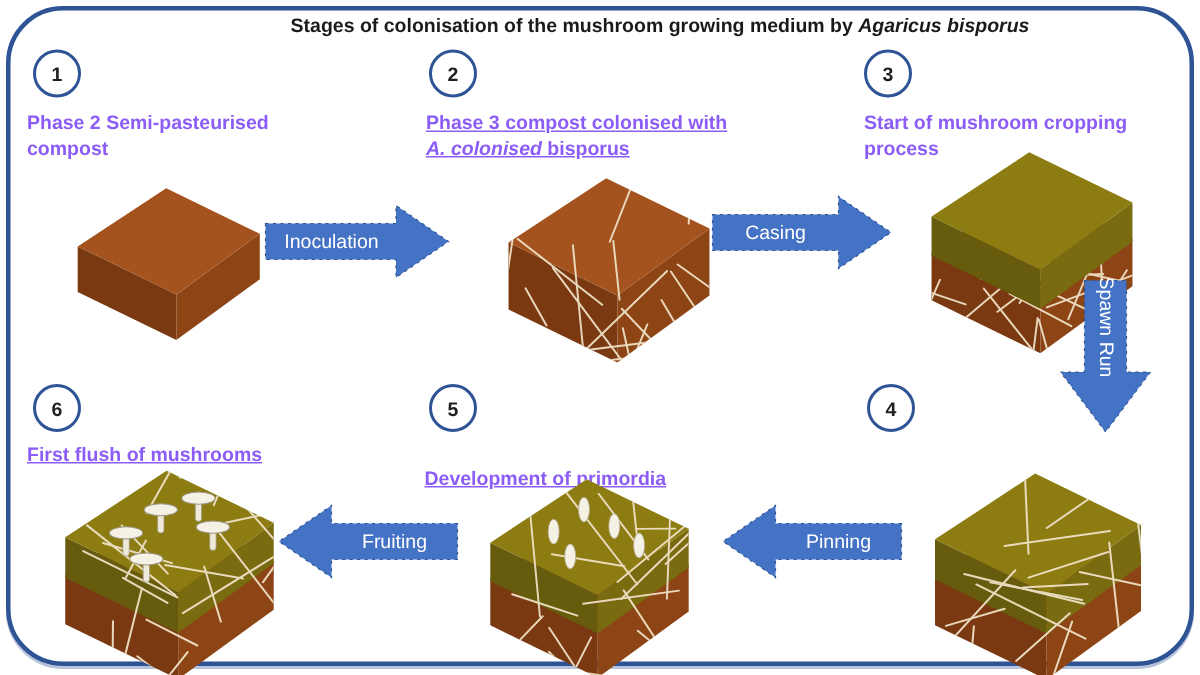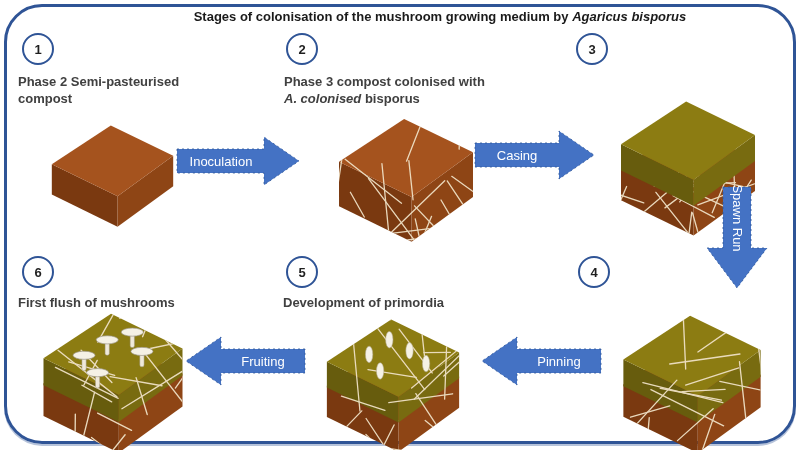--- a/index.html
+++ b/index.html
@@ -4,22 +4,22 @@
 <style>
   html,body{margin:0;padding:0;background:#fff;}
   .canvas{position:relative;width:800px;height:450px;background:#ffffff;overflow:hidden;
           font-family:"Liberation Sans",sans-serif;}
   .frame{position:absolute;left:4px;top:4px;right:4px;bottom:6px;border:3px solid #2F5496;
          border-radius:38px;box-shadow:0 2px 0 rgba(47,84,150,.35);pointer-events:none;}
   .title{position:absolute;top:9px;left:0;width:100%;text-align:center;font-size:13px;
          font-weight:700;color:#1a1a1a;padding-left:40px;}
   .num-circle{position:absolute;width:28px;height:28px;border:2.5px solid #2F5496;border-radius:50%;
          display:flex;align-items:center;justify-content:center;font-size:13px;font-weight:700;color:#1f1f1f;}
-  .label{position:absolute;font-size:13px;font-weight:700;color:#404040;line-height:1.3;}
-  .nowrap{white-space:nowrap;}
+  .label{position:absolute;font-size:13px;font-weight:700;color:#8b5cf6;line-height:1.3;}
+  .nowrap{white-space:nowrap;text-decoration:underline;}
   .blocksvg{position:absolute;overflow:visible;}
   .arrow{position:absolute;}
   .arrow text{font-family:"Liberation Sans",sans-serif;font-size:13px;fill:#ffffff;}
 </style>
 </head>
 <body>
 
 <div class="canvas">
   <div class="frame"></div>
 
@@ -34,21 +34,21 @@
         <path d="M14,62L84,16L158,52L92,100Z" fill="#A5531E"></path>
       </g>
     </svg>
 
   <svg class="arrow" style="left:176px;top:134px;" width="125" height="54" viewBox="0 0 125 54">
     <polygon points="1,15 88,15 88,3 123,27 88,51 88,39 1,39" fill="#4472C4" stroke="#2E5597" stroke-width="0.8" stroke-dasharray="2 3"></polygon>
     <text x="45" y="31.5" text-anchor="middle">Inoculation</text>
   </svg>
 
   <div class="num-circle" style="left:286px;top:33px;">2</div>
-  <div class="label" style="left:284px;top:74px;width:225px;"><span>Phase 3 compost colonised with</span><br><i>A. colonised</i><span> bisporus</span></div>
+  <div class="label" style="left:284px;top:74px;width:225px;text-decoration:underline;"><span>Phase 3 compost colonised with</span><br><i>A. colonised</i><span> bisporus</span></div>
   <svg class="blocksvg" style="left:326px;top:104px;" width="160" viewBox="0 0 172 152">
       <g>
         <path d="M14,62L92,100L92,148L14,110Z" fill="#7A3910"></path>
         <path d="M92,100L158,52L158,100L92,148Z" fill="#8E4515"></path>
         <path d="M14,62L84,16L158,52L92,100Z" fill="#A5531E"></path>
         <g clip-path="url(#clip7)" stroke="#EFE1C6" stroke-width="1.4" stroke-linecap="round" opacity="0.95">
           <line x1="-7.77609690092504" y1="9.293738636188209" x2="-77.53384691792021" y2="14.363337913840368"></line>
           <line x1="89.07460102112964" y1="60.82825320772827" x2="93.56362659067469" y2="102.9854354609472"></line>
           <line x1="95.13186475029215" y1="109.4733134843409" x2="120.89070301096446" y2="136.5291883785023"></line>
           <line x1="135.17707844730467" y1="77.76038185693324" x2="175.95372153997386" y2="106.82966026649571"></line>
@@ -86,20 +86,21 @@
         </clipPath>
       </defs>
     </svg>
 
   <svg class="arrow" style="left:474px;top:128px;" width="122" height="54" viewBox="0 0 122 54">
     <polygon points="1,15 85,15 85,3 120,27 85,51 85,39 1,39" fill="#4472C4" stroke="#2E5597" stroke-width="0.8" stroke-dasharray="2 3"></polygon>
     <text x="43" y="31.5" text-anchor="middle">Casing</text>
   </svg>
 
   <div class="num-circle" style="left:576px;top:33px;">3</div>
+  <div class="label" style="left:576px;top:74px;width:195px;">Start of mushroom cropping process</div>
   <svg class="blocksvg" style="left:608px;top:96px;" width="160" viewBox="0 0 172 152">
       <g>
         <path d="M14,78L92,116L92,150L14,112Z" fill="#7A3910"></path>
         <path d="M92,116L158,68L158,102L92,150Z" fill="#8E4515"></path>
         <path d="M14,78L84,32L158,68L92,116Z" fill="#A5531E"></path>
         <g clip-path="url(#clip3)" stroke="#EFE1C6" stroke-width="1.4" stroke-linecap="round" opacity="0.95">
           <line x1="126.8430889165029" y1="5.799324077088386" x2="131.30124392986937" y2="37.98773985308106"></line>
           <line x1="134.97102406807244" y1="72.1770626725629" x2="136.54262686565608" y2="109.85233164927638"></line>
           <line x1="40.01869098516181" y1="82.89108368335292" x2="67.03536646469084" y2="101.86810399760118"></line>
           <line x1="125.61960430582985" y1="71.50920579442754" x2="61.20968782578325" y2="120.27194794237738"></line>
@@ -194,21 +195,21 @@
         </clipPath>
       </defs>
     </svg>
 
   <svg class="arrow" style="left:480px;top:334px;" width="122" height="54" viewBox="0 0 122 54">
     <polygon points="121,15 37,15 37,3 2,27 37,51 37,39 121,39" fill="#4472C4" stroke="#2E5597" stroke-width="0.8" stroke-dasharray="2 3"></polygon>
     <text x="79" y="31.5" text-anchor="middle">Pinning</text>
   </svg>
 
   <div class="num-circle" style="left:286px;top:256px;">5</div>
-  <div class="label nowrap" style="left:283px;top:295px;text-align:center;">Development of primordia</div>
+  <div class="label nowrap" style="left:283px;top:311px;text-align:center;">Development of primordia</div>
   <svg class="blocksvg" style="left:314px;top:314px;" width="158" viewBox="0 0 172 152">
       <g>
         <path d="M14,78L92,116L92,150L14,112Z" fill="#7A3910"></path>
         <path d="M92,116L158,68L158,102L92,150Z" fill="#8E4515"></path>
         <path d="M14,78L84,32L158,68L92,116Z" fill="#A5531E"></path>
         <path d="M14,52L92,90L92,118L14,80Z" fill="#675C0D"></path>
         <path d="M92,90L158,42L158,70L92,118Z" fill="#786B10"></path>
         <path d="M14,52L84,6L158,42L92,90Z" fill="#8C7C12"></path>
         <g clip-path="url(#clip5)" stroke="#EFE1C6" stroke-width="1.4" stroke-linecap="round" opacity="0.95">
           <line x1="121.05723307467997" y1="115.91149099403992" x2="171.47267502871205" y2="157.55558655772256"></line>

